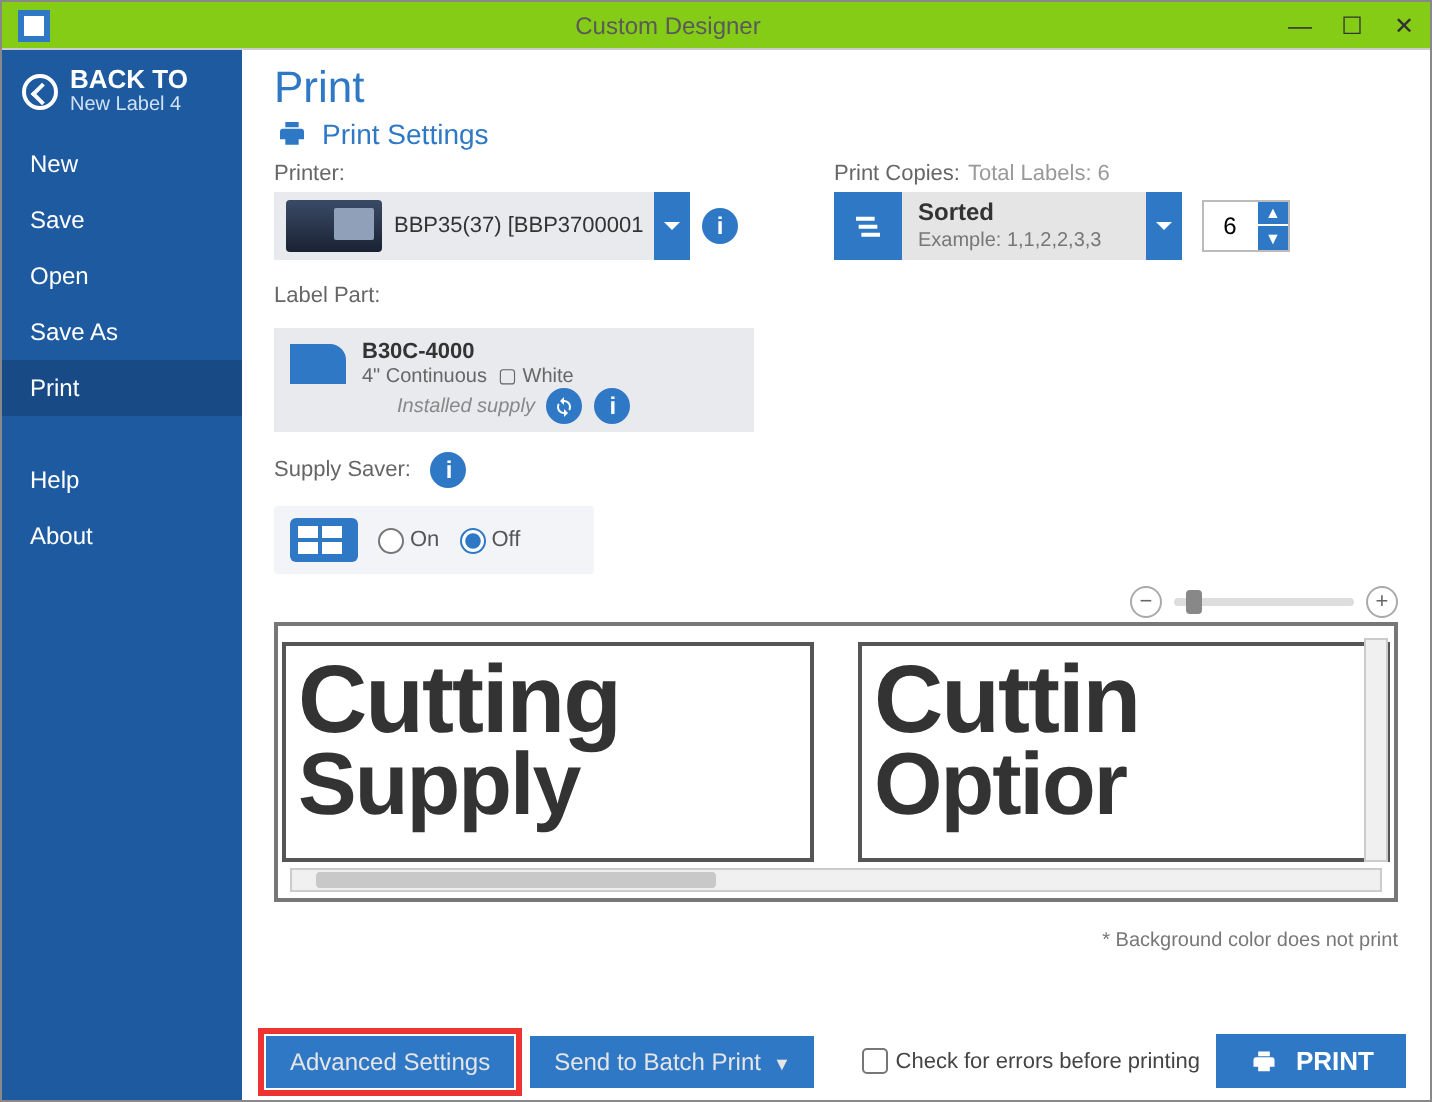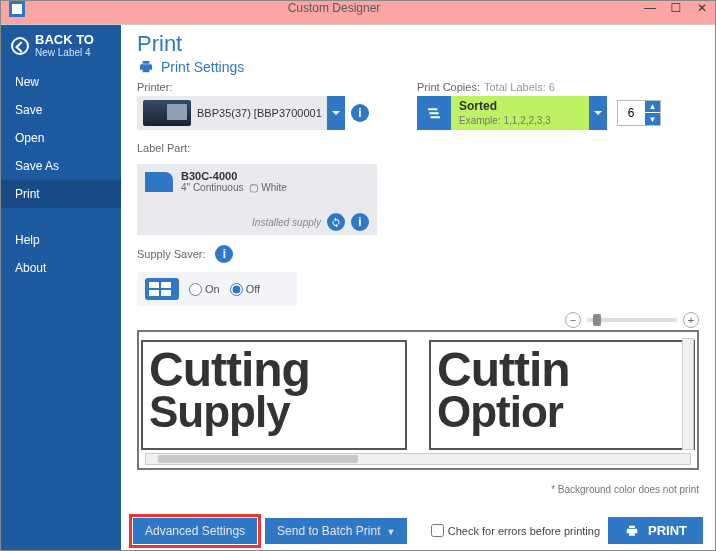--- a/index.html
+++ b/index.html
@@ -1,17 +1,17 @@
 <!DOCTYPE html>
 <html><head>
 <meta charset="utf-8">
 <style>
   * { box-sizing: border-box; margin: 0; padding: 0; font-family: "Segoe UI", Arial, sans-serif; }
   body { width: 716px; height: 551px; overflow: hidden; background: #fff; border: 1px solid #888; position: relative; }
-  .titlebar { height: 24px; background: #fca5a5; display: flex; border-bottom: 1px solid #ccc; font-size: 12px; }
+  .titlebar { height: 24px; background: #84cc16; display: flex; align-items: center; border-bottom: 1px solid #ccc; font-size: 12px; }
   .titlebar .icon { width: 16px; height: 16px; margin: 0 6px 0 8px; background:#2e78c6; display:inline-block; position:relative;}
   .titlebar .icon::after{content:"";position:absolute;inset:3px;background:#fff;}
   .titlebar .spacer { flex:1; text-align:center; color:#5a5a5a;}
   .titlebar .ctl { width: 26px; text-align:center; cursor:pointer; color:#333;}
   .main { display:flex; height:calc(100% - 24px); }
   .sidebar { width:120px; background:#1e5aa0; color:#fff; font-size:12px; display:flex; flex-direction:column; }
   .back { padding:8px 10px 10px 10px; cursor:pointer; display:flex; align-items:center; gap:6px;}
   .back .arrow { width:18px;height:18px;border:2px solid #fff;border-radius:50%; position:relative;}
   .back .arrow::after{content:"";position:absolute;left:4px;top:4px;border-top:2px solid #fff;border-left:2px solid #fff;width:6px;height:6px;transform:rotate(-45deg);}
   .back .txt { line-height:1.1;}
@@ -26,36 +26,36 @@
   .row1 { display:flex; gap:40px; }
   .grouplbl { font-size:11px; color:#666; margin-bottom:3px; display:flex; align-items:center; gap:4px;}
   .printerbox { display:flex; align-items:center; height:34px; }
   .pbody { background:#e9eaee; display:flex; align-items:center; height:34px; width:190px; font-size:11px; color:#333; }
   .pimg { width:48px; height:26px; background:linear-gradient(#3a4a66,#1a2233); margin:0 6px; border-radius:2px; position:relative;}
   .pimg::after{content:"";position:absolute;right:4px;top:4px;width:20px;height:16px;background:#8fa0b8;border-radius:1px;}
   .ddbtn { width:18px; height:34px; background:#2e78c6; display:flex; align-items:center; justify-content:center; cursor:pointer;}
   .ddbtn svg { fill:#fff; }
   .info { width:18px;height:18px;border-radius:50%;background:#2e78c6;color:#fff;font-size:12px;font-weight:bold;display:inline-flex;align-items:center;justify-content:center;margin-left:6px;cursor:pointer;}
   .copiesbox { display:flex; align-items:center; height:34px; }
-  .cbody{ background:#bef264; display:flex; align-items:center; height:34px; width:172px; }
+  .cbody{ background:#e5e5e5; display:flex; align-items:center; height:34px; width:156px; }
   .cicon{ width:34px;height:34px;background:#2e78c6;display:flex;align-items:center;justify-content:center;}
   .cicon svg{fill:#fff;}
   .ctxt{ padding:0 8px; font-size:11px; line-height:1.2;}
   .ctxt b{font-size:12px;}
   .ctxt .ex{color:#777;font-size:10px;}
   .spinwrap{ margin-left:10px; display:flex; align-items:center; border:1px solid #bbb; height:26px;}
   .spinwrap input{ width:26px; border:none; text-align:center; font-size:12px; outline:none;}
   .spinbtns{ display:flex; flex-direction:column; }
   .spinbtns div{ width:16px;height:12px;background:#2e78c6;color:#fff;font-size:8px;display:flex;align-items:center;justify-content:center;cursor:pointer;border-left:1px solid #fff;}
   .spinbtns div:first-child{border-bottom:1px solid #fff;}
   .labelpart { margin-top:10px; width:240px; background:#e9eaee; padding:6px 8px 4px 8px; font-size:11px;}
   .labelpart .top{display:flex;align-items:center;gap:8px;}
   .lpicon{width:28px;height:20px;background:#2e78c6;border-radius:0 8px 0 0;}
   .labelpart .meta{color:#666;font-size:10px;}
-  .labelpart .foot{display:flex;justify-content:flex-end;align-items:center;gap:6px;margin-top:20px;}
+  .labelpart .foot{display:flex;justify-content:center;align-items:center;gap:6px;margin-top:0;}
   .labelpart .foot span.inst{color:#888;font-style:italic;font-size:10px;}
   .refresh{width:18px;height:18px;border-radius:50%;background:#2e78c6;display:flex;align-items:center;justify-content:center;cursor:pointer;}
   .refresh svg{fill:#fff;}
   .supply{ margin-top:10px; font-size:11px;}
   .supplyrow{ margin-top:6px; display:flex; align-items:center; gap:10px; background:#f3f4f7; width:160px; padding:6px 8px; border-radius:2px;}
   .ssicon{width:34px;height:22px;background:#2e78c6;border-radius:3px;position:relative;}
   .ssicon::before{content:"";position:absolute;left:4px;top:4px;right:4px;bottom:4px;background:
     linear-gradient(#fff,#fff) 0 0/10px 6px no-repeat,
     linear-gradient(#fff,#fff) 12px 0/10px 6px no-repeat,
     linear-gradient(#fff,#fff) 0 8px/10px 6px no-repeat,

